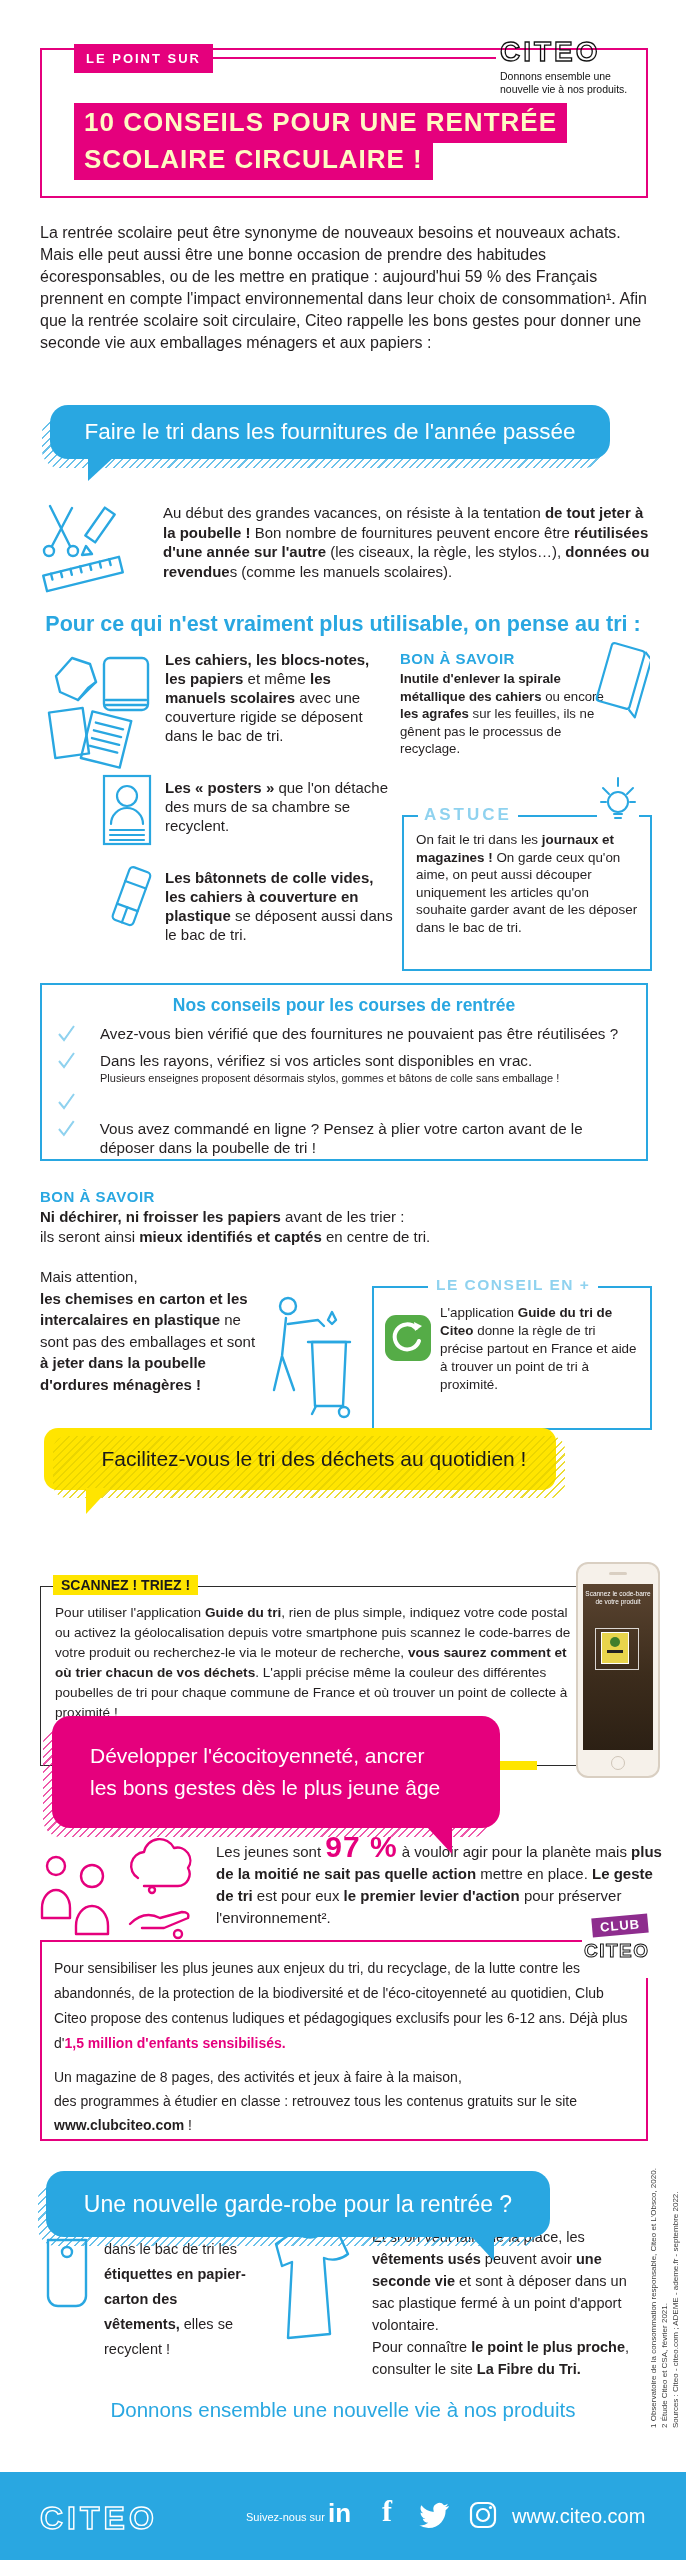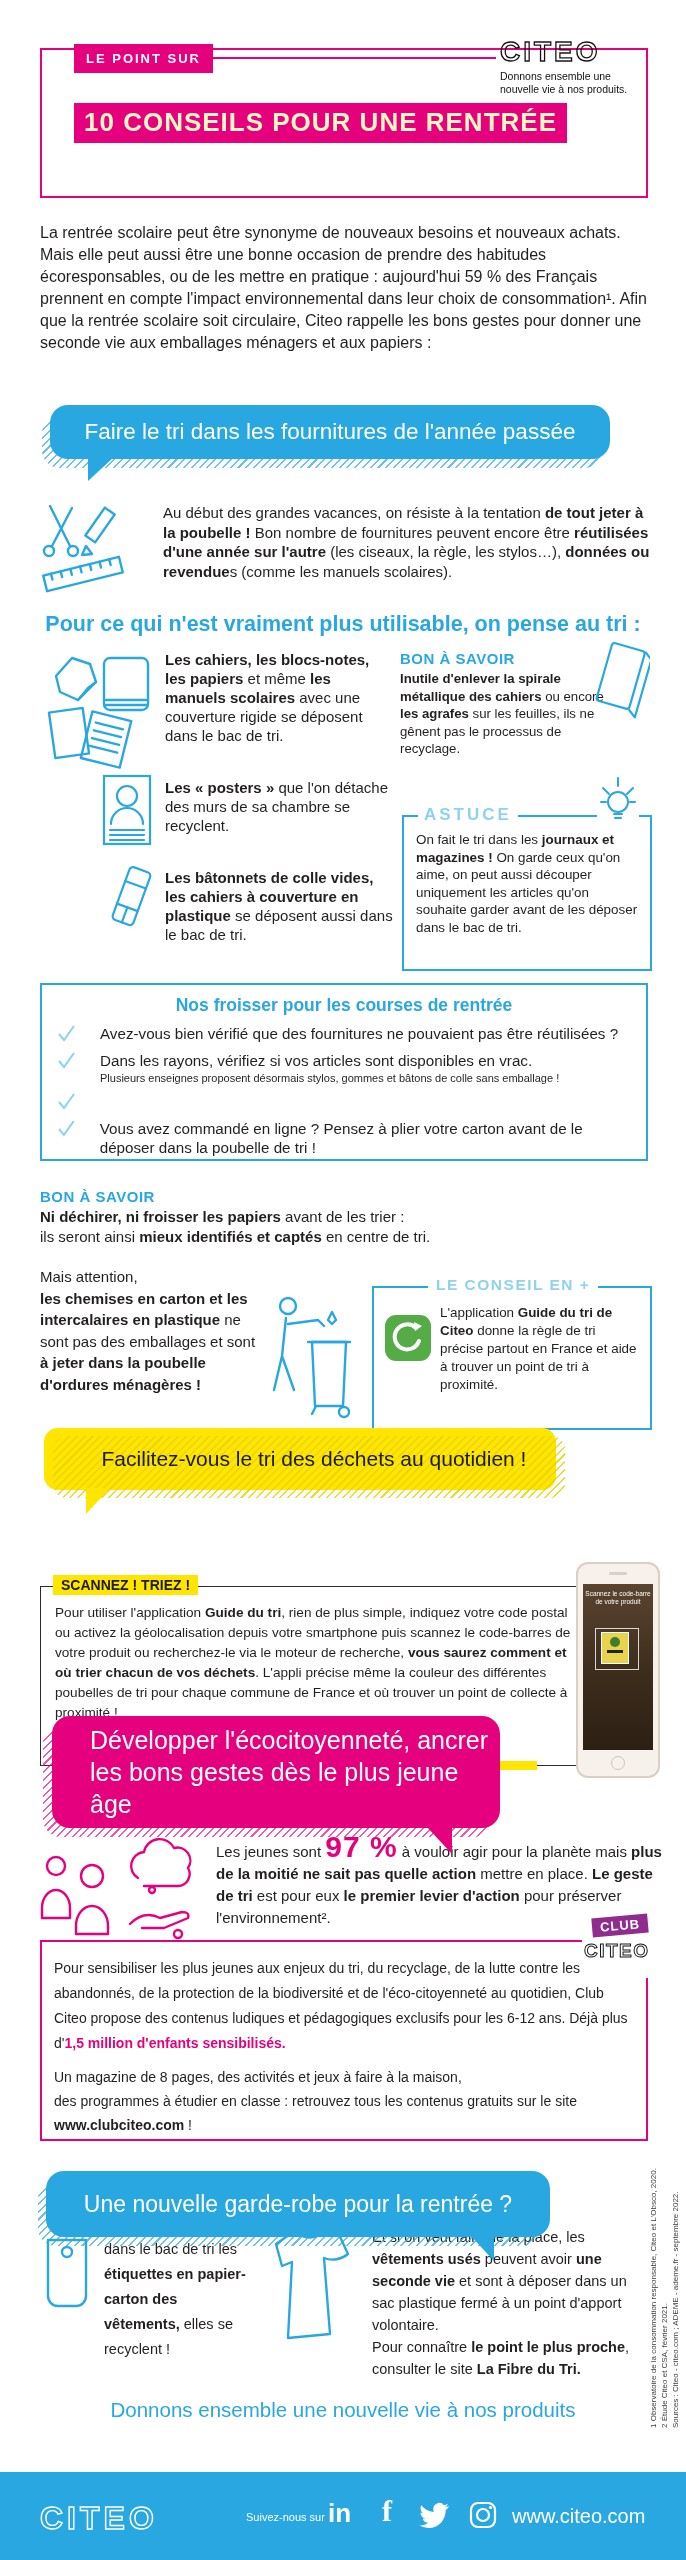--- a/index.html
+++ b/index.html
@@ -78,20 +78,23 @@
   <div class="abs badge" style="left:74px;top:44px;">LE POINT SUR</div>
   <div class="abs hline" style="left:196px;top:57px;width:300px;"></div>
   <svg class="abs" style="left:498px;top:34px;" width="130" height="34" viewBox="0 0 130 34">
     <text x="2" y="27" font-family="Liberation Sans, sans-serif" font-size="28" font-weight="bold" letter-spacing="3" fill="none" stroke="#111" stroke-width="1.3">CITEO</text>
   </svg>
   <div class="abs tagline" style="left:500px;top:70px;width:140px;">Donnons ensemble une
 nouvelle vie à nos produits.</div>
   <div class="abs" style="left:74px;top:103px;">
     <span class="titleblock">10 CONSEILS POUR UNE RENTRÉE</span>
   </div>
+  <div class="abs" style="left:74px;top:140px;">
+    <span class="titleblock">SCOLAIRE CIRCULAIRE !</span>
+  </div>
 
   <div class="abs intro" style="left:40px;top:222px;width:616px;">La rentrée scolaire peut être synonyme de nouveaux besoins et nouveaux achats. Mais elle peut aussi être une bonne occasion de prendre des habitudes écoresponsables, ou de les mettre en pratique : aujourd'hui 59 % des Français prennent en compte l'impact environnemental dans leur choix de consommation¹. Afin que la rentrée scolaire soit circulaire, Citeo rappelle les bons gestes pour donner une seconde vie aux emballages ménagers et aux papiers :</div>
 
   <div class="abs bubble" style="left:50px;top:405px;width:560px;height:54px;background:var(--blue);z-index:1;">
     <span class="hatch hatch-blue" style="transform:translate(-8px,9px);"></span>
     <span style="color:#fff;font-size:22.5px;width:100%;text-align:center;">Faire le tri dans les fournitures de l'année passée</span>
     <span class="tail" style="left:38px;bottom:-22px;border-width:24px 26px 0 0;border-color:var(--blue) transparent transparent transparent;"></span>
   </div>
 
   <svg class="abs" style="left:36px;top:498px;" width="120" height="100" viewBox="0 0 120 100" fill="none" stroke="var(--blue)" stroke-width="2.4" stroke-linecap="round" stroke-linejoin="round">
@@ -171,21 +174,21 @@
     <line x1="17" y1="46" x2="25" y2="46"></line>
       <line x1="18" y1="50" x2="24" y2="50"></line>
     <line x1="21" y1="10" x2="21" y2="18"></line>
       <line x1="6" y1="20" x2="12" y2="26"></line>
       <line x1="36" y1="20" x2="30" y2="26"></line>
     <line x1="4" y1="34" x2="9" y2="34"></line>
       <line x1="33" y1="34" x2="38" y2="34"></line>
   </svg>
 
   <div class="abs framedblue" style="left:40px;top:983px;width:604px;height:174px;">
-    <div style="text-align:center;color:var(--blue);font-weight:bold;font-size:17.5px;margin-top:10px;">Nos froisser pour les courses de rentrée</div>
+    <div style="text-align:center;color:var(--blue);font-weight:bold;font-size:17.5px;margin-top:10px;">Nos conseils pour les courses de rentrée</div>
     <div style="margin:8px 14px 0 14px;display:flex;flex-direction:column;gap:7px;">
       <div class="checkrow">
         <svg width="20" height="20" viewBox="0 0 20 20" fill="none" stroke="var(--lblue)" stroke-width="2">
             <path d="M3 10 l5 6 L18 2"></path>
             <path d="M5 12 l3 4 9 -13" stroke-width="1"></path>
           </svg>
         <div>
             <div class="main">Avez-vous bien vérifié que des fournitures ne pouvaient pas être réutilisées ?</div>
           </div>
       </div>
@@ -262,21 +265,21 @@
       <div style="position:absolute;left:12px;top:44px;width:42px;height:40px;border:1px solid #fff;opacity:.8;"></div>
     </div>
     <div class="cap">Scannez le code-barre
 de votre produit</div>
     <div style="position:absolute;top:8px;left:50%;transform:translateX(-50%);width:18px;height:3px;background:#d9cfc2;border-radius:2px;"></div>
     <div class="home"></div>
   </div>
 
   <div class="abs bubble" style="left:52px;top:1716px;width:448px;height:112px;background:var(--pink);z-index:1;">
     <span class="hatch hatch-pink" style="transform:translate(-9px,9px);"></span>
-    <span style="color:#fff;font-size:25px;line-height:32px;padding-left:38px;">
+    <span style="color:#fff;font-size:21px;line-height:32px;padding-left:38px;">
       <span>Développer l'écocitoyenneté, ancrer</span><br>
       <span>les bons gestes dès le plus jeune âge</span>
     </span>
     <span class="tail" style="right:48px;bottom:-26px;border-width:28px 0 0 26px;border-color:var(--pink) transparent transparent transparent;"></span>
   </div>
 
   <svg class="abs" style="left:34px;top:1832px;" width="192" height="110" viewBox="0 0 192 110" fill="none" stroke="var(--pink)" stroke-width="2.4" stroke-linecap="round" stroke-linejoin="round">
     <circle cx="22" cy="34" r="9"></circle>
       <path d="M8 76 a14 18 0 0 1 28 0 v10 h-28 z"></path>
     <circle cx="58" cy="44" r="11"></circle>

